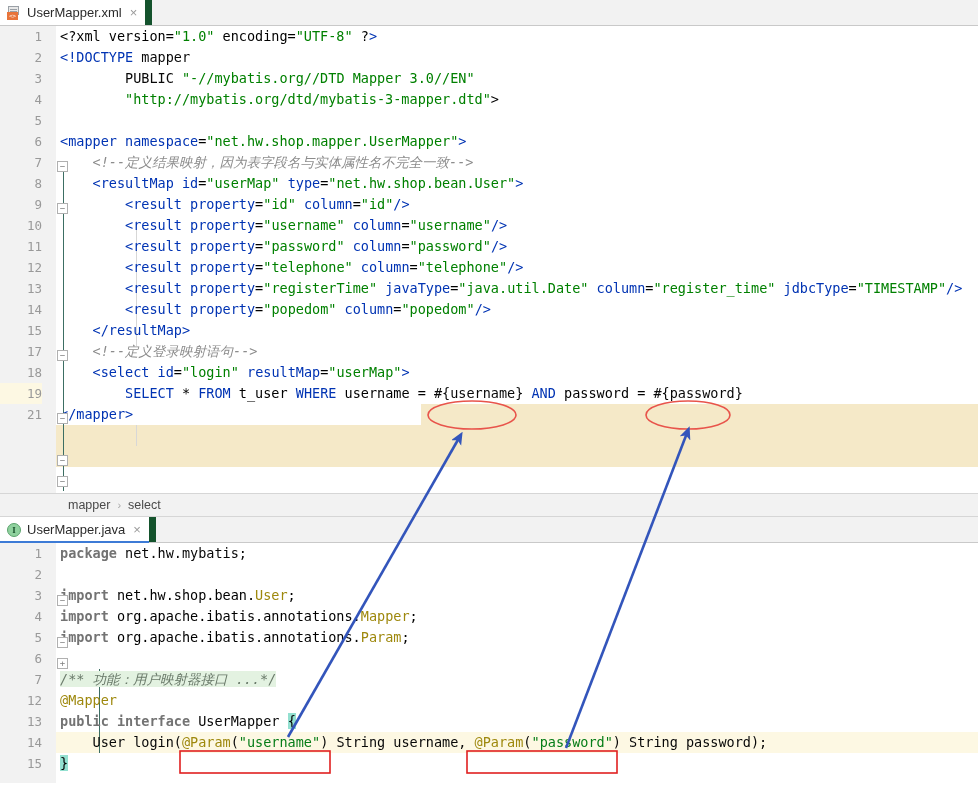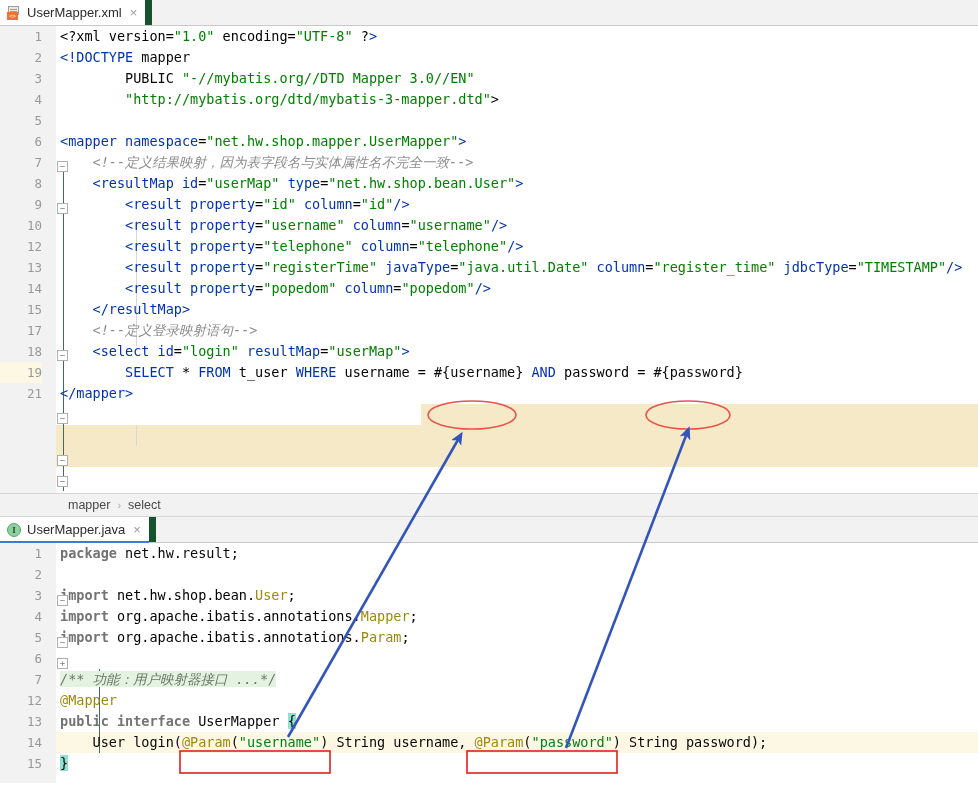--- a/index.html
+++ b/index.html
@@ -145,20 +145,21 @@
       <div class="line"><span class="lnum">1</span><span class="code">&lt;?xml version=<span class="t-val">"1.0"</span> encoding=<span class="t-val">"UTF-8"</span> ?<span class="t-tag">&gt;</span></span></div>
       <div class="line"><span class="lnum">2</span><span class="code"><span class="t-tag">&lt;!DOCTYPE</span> <span class="t-plain">mapper</span></span></div>
       <div class="line"><span class="lnum">3</span><span class="code">        <span class="t-plain">PUBLIC</span> <span class="t-val">"-//mybatis.org//DTD Mapper 3.0//EN"</span></span></div>
       <div class="line"><span class="lnum">4</span><span class="code">        <span class="t-val">"http://mybatis.org/dtd/mybatis-3-mapper.dtd"</span>&gt;</span></div>
       <div class="line"><span class="lnum">5</span><span class="code"></span></div>
       <div class="line"><span class="lnum">6</span><span class="code"><span class="t-tag">&lt;mapper</span> <span class="t-attr">namespace</span>=<span class="t-val">"net.hw.shop.mapper.UserMapper"</span><span class="t-tag">&gt;</span></span></div>
       <div class="line"><span class="lnum">7</span><span class="code"><span class="t-cmt">    &lt;!--定义结果映射，因为表字段名与实体属性名不完全一致--&gt;</span></span></div>
       <div class="line"><span class="lnum">8</span><span class="code">    <span class="t-tag">&lt;resultMap</span> <span class="t-attr">id</span>=<span class="t-val">"userMap"</span> <span class="t-attr">type</span>=<span class="t-val">"net.hw.shop.bean.User"</span><span class="t-tag">&gt;</span></span></div>
       <div class="line"><span class="lnum">9</span><span class="code">        <span class="t-tag">&lt;result</span> <span class="t-attr">property</span>=<span class="t-val">"id"</span> <span class="t-attr">column</span>=<span class="t-val">"id"</span><span class="t-tag">/&gt;</span></span></div>
       <div class="line"><span class="lnum">10</span><span class="code">        <span class="t-tag">&lt;result</span> <span class="t-attr">property</span>=<span class="t-val">"username"</span> <span class="t-attr">column</span>=<span class="t-val">"username"</span><span class="t-tag">/&gt;</span></span></div>
+      <div class="line"><span class="lnum">11</span><span class="code">        <span class="t-tag">&lt;result</span> <span class="t-attr">property</span>=<span class="t-val">"password"</span> <span class="t-attr">column</span>=<span class="t-val">"password"</span><span class="t-tag">/&gt;</span></span></div>
       <div class="line"><span class="lnum">12</span><span class="code">        <span class="t-tag">&lt;result</span> <span class="t-attr">property</span>=<span class="t-val">"telephone"</span> <span class="t-attr">column</span>=<span class="t-val">"telephone"</span><span class="t-tag">/&gt;</span></span></div>
       <div class="line"><span class="lnum">13</span><span class="code">        <span class="t-tag">&lt;result</span> <span class="t-attr">property</span>=<span class="t-val">"registerTime"</span> <span class="t-attr">javaType</span>=<span class="t-val">"java.util.Date"</span> <span class="t-attr">column</span>=<span class="t-val">"register_time"</span> <span class="t-attr">jdbcType</span>=<span class="t-val">"TIMESTAMP"</span><span class="t-tag">/&gt;</span></span></div>
       <div class="line"><span class="lnum">14</span><span class="code">        <span class="t-tag">&lt;result</span> <span class="t-attr">property</span>=<span class="t-val">"popedom"</span> <span class="t-attr">column</span>=<span class="t-val">"popedom"</span><span class="t-tag">/&gt;</span></span></div>
       <div class="line"><span class="lnum">15</span><span class="code">    <span class="t-tag">&lt;/resultMap</span><span class="t-tag">&gt;</span></span></div>
       <div class="line"><span class="lnum">17</span><span class="code"><span class="t-cmt">    &lt;!--定义登录映射语句--&gt;</span></span></div>
       <div class="line"><span class="lnum">18</span><span class="code">    <span class="t-tag">&lt;select</span> <span class="t-attr">id</span>=<span class="t-val">"login"</span> <span class="t-attr">resultMap</span>=<span class="t-val">"userMap"</span><span class="t-tag">&gt;</span></span></div>
       <div class="line cur"><span class="lnum">19</span><span class="code">        <span class="t-sqlkw">SELECT</span> * <span class="t-sqlkw">FROM</span> t_user <span class="t-sqlkw">WHERE</span> username = <span class="t-plain">#{username}</span> <span class="t-sqlkw">AND</span> password = <span class="t-plain">#{password}</span></span></div>
       <div class="line"><span class="lnum">21</span><span class="code"><span class="t-tag">&lt;/mapper</span><span class="t-tag">&gt;</span></span></div>
     </div>
 
@@ -186,21 +187,21 @@
 
 <div class="editor" id="java-editor" style="height:240px;">
   <div class="gutter"></div>
   <div class="gutter-fold"></div>
 
   <div class="hl-block" style="left:56px;top:189px;width:922px;height:21px;background:#fdf8e3;"></div>
 
   <div class="guide-dark" style="left:99px;top:126px;height:84px;"></div>
 
   <div class="lines" id="java-lines">
-      <div class="line"><span class="lnum">1</span><span class="code"><span class="t-kw">package</span><span class="t-plain"> net.hw.result;</span></span></div>
+      <div class="line"><span class="lnum">1</span><span class="code"><span class="t-kw">package</span><span class="t-plain"> net.hw.mybatis;</span></span></div>
       <div class="line"><span class="lnum">2</span><span class="code"></span></div>
       <div class="line"><span class="lnum">3</span><span class="code"><span class="t-kw">import</span> net.hw.shop.bean.<span class="t-type">User</span>;</span></div>
       <div class="line"><span class="lnum">4</span><span class="code"><span class="t-kw">import</span> org.apache.ibatis.annotations.<span class="t-type">Mapper</span>;</span></div>
       <div class="line"><span class="lnum">5</span><span class="code"><span class="t-kw">import</span> org.apache.ibatis.annotations.<span class="t-type">Param</span>;</span></div>
       <div class="line"><span class="lnum">6</span><span class="code"></span></div>
       <div class="line"><span class="lnum">7</span><span class="code"><span class="hl-doc"><span class="t-cmt" style="color:#6a7a6a">/** 功能：用户映射器接口 ...*/</span></span></span></div>
       <div class="line"><span class="lnum">12</span><span class="code"><span class="t-anno">@Mapper</span></span></div>
       <div class="line"><span class="lnum">13</span><span class="code"><span class="t-kw">public</span> <span class="t-kw">interface</span> <span class="t-plain">UserMapper</span> <span class="hl-brace">{</span></span></div>
       <div class="line"><span class="lnum">14</span><span class="code">    <span class="t-plain">User login(</span><span class="t-anno">@Param</span><span class="t-plain">(</span><span class="t-green">"username"</span><span class="t-plain">)</span><span class="t-plain"> String username, </span><span class="t-anno">@Param</span><span class="t-plain">(</span><span class="t-green">"password"</span><span class="t-plain">)</span><span class="t-plain"> String password);</span></span></div>
       <div class="line"><span class="lnum">15</span><span class="code"><span class="hl-brace">}</span></span></div>

